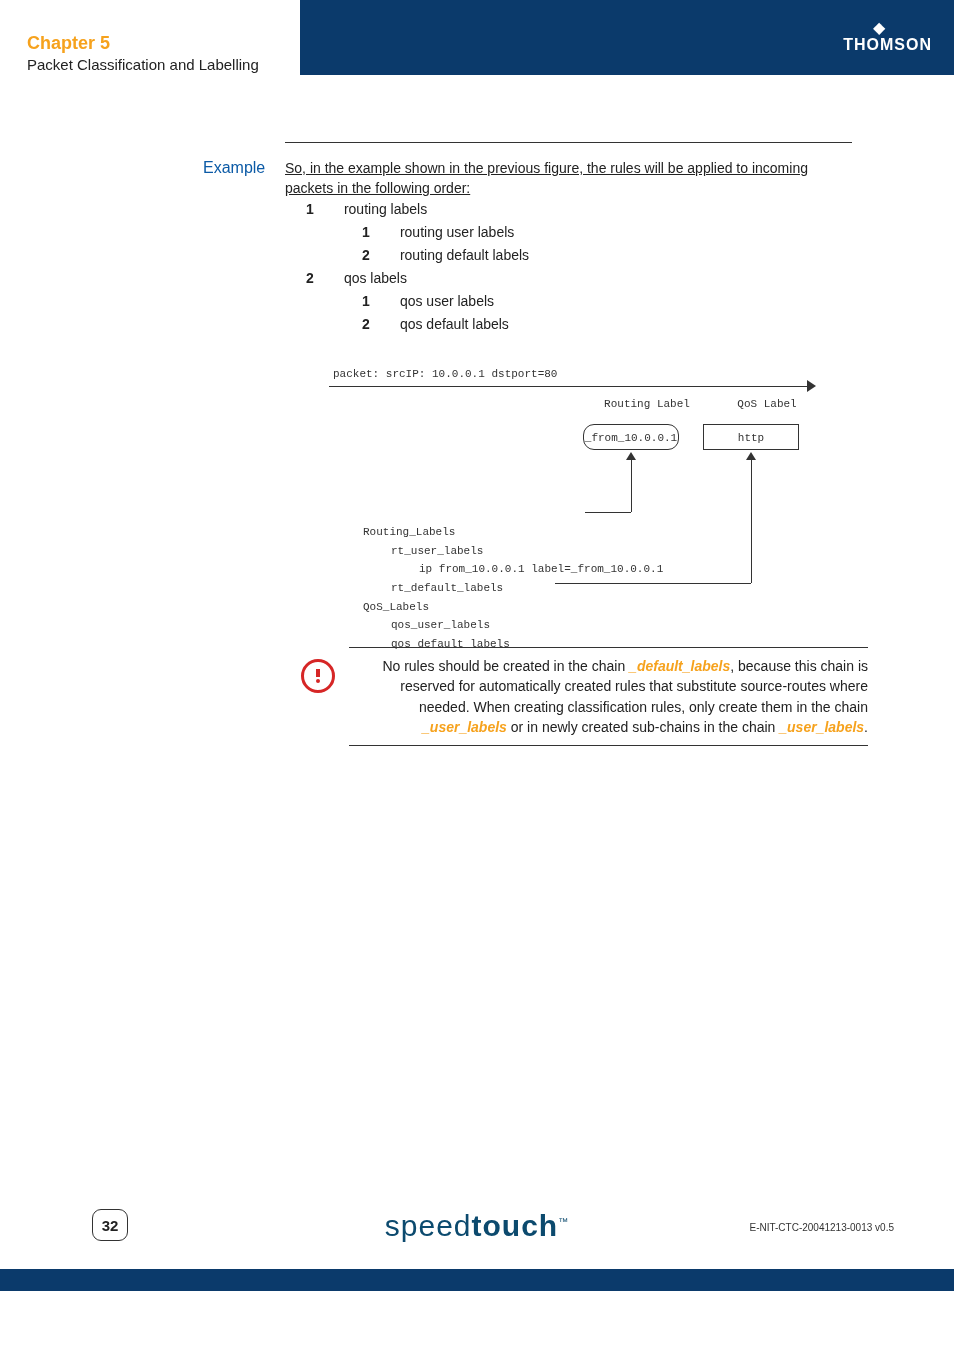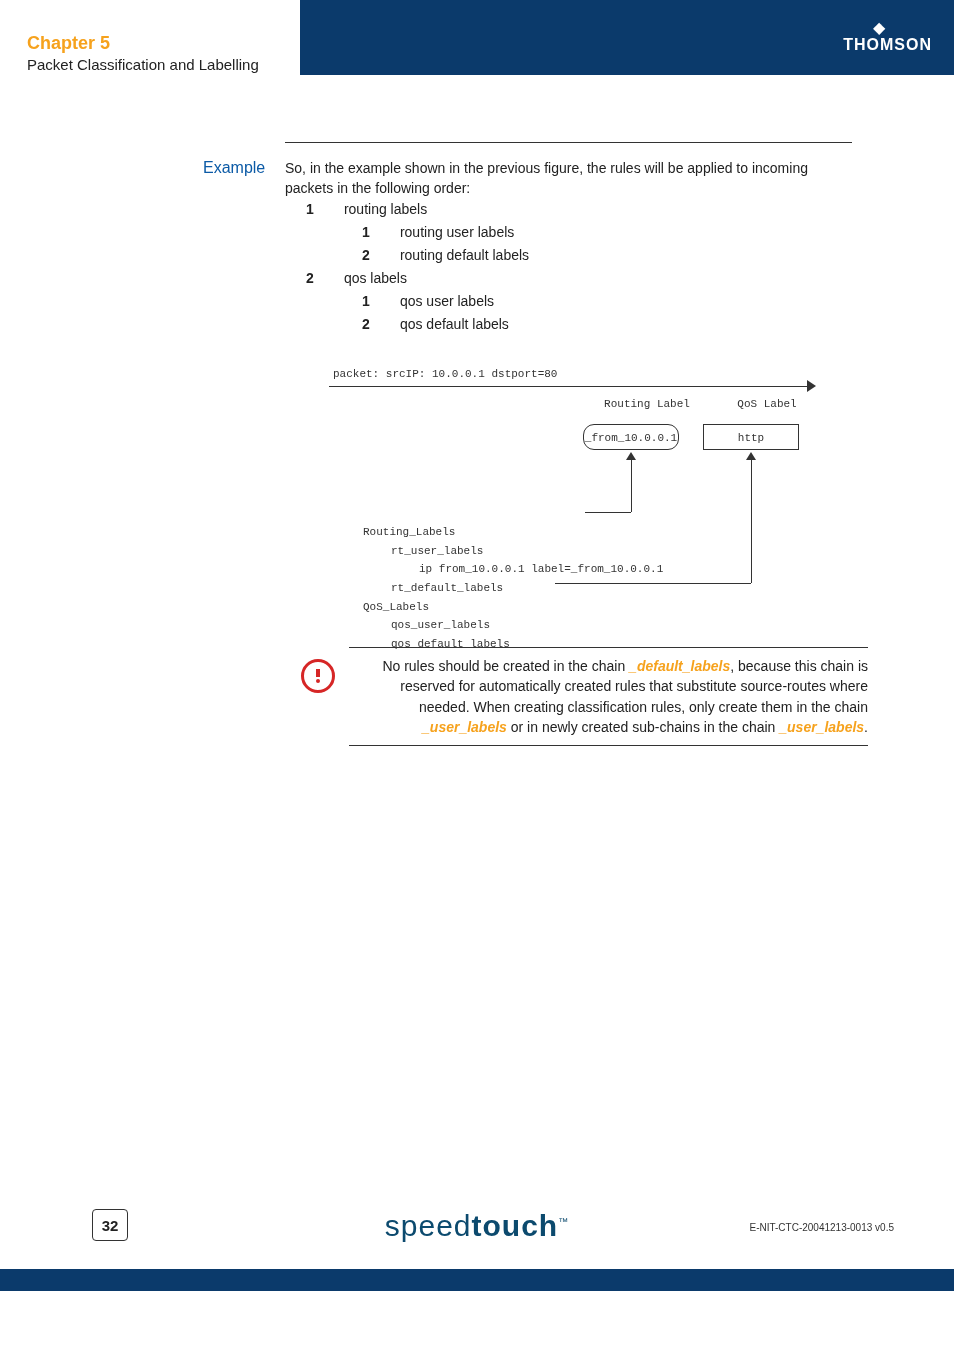--- a/index.html
+++ b/index.html
@@ -64,20 +64,21 @@
     top: 142px; left: 285px;
     width: 567px;
     border-top: 1px solid #333;
   }
   .body-text {
     position: absolute;
     top: 158px; left: 285px;
     width: 567px;
     font-size: 14px;
     line-height: 1.45;
+    text-decoration: underline;
   }
   .list-lvl1 {
     position: absolute;
     left: 306px;
     width: 530px;
     font-size: 14px;
   }
   .list-lvl2 {
     position: absolute;
     left: 362px;
@@ -173,21 +174,21 @@
     line-height: 1.45;
   }
   .em-orange { font-weight: bold; font-style: italic; color: #f6a21d; }
 
   
   .page-num-box {
     position: absolute;
     bottom: 110px; left: 92px;
     width: 36px; height: 32px;
     border: 1px solid #333;
-    border-radius: 4px;
+    border-radius: 9px;
     text-align: center;
     line-height: 32px;
     font-weight: bold;
     font-size: 15px;
   }
   .footer-brand {
     position: absolute;
     bottom: 108px; left: 0; right: 0;
     text-align: center;
     color: #0c4a6e;

